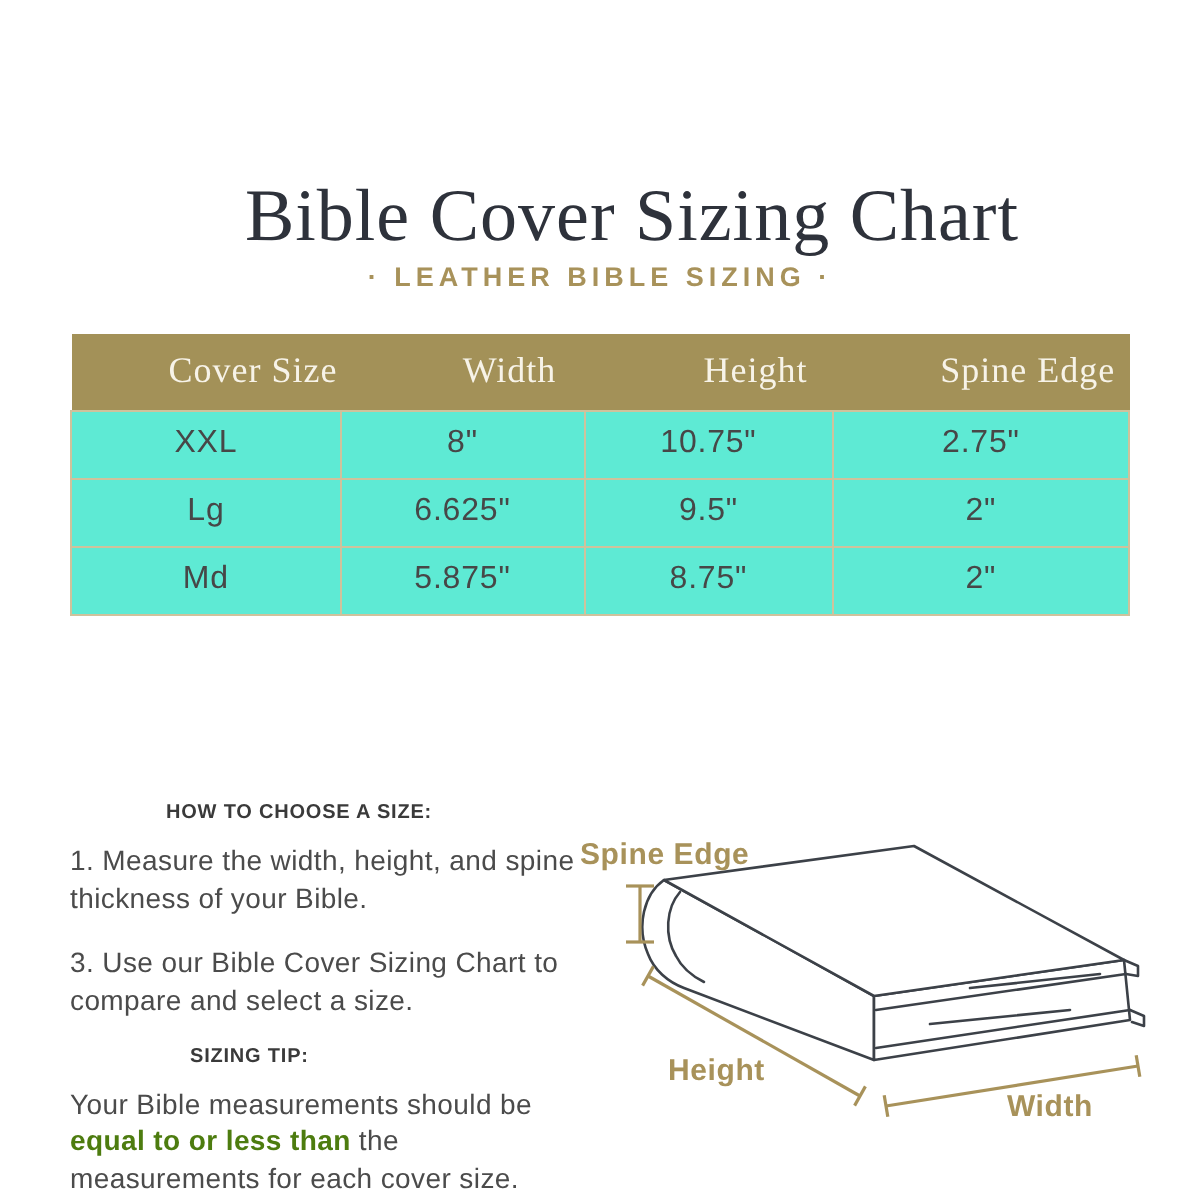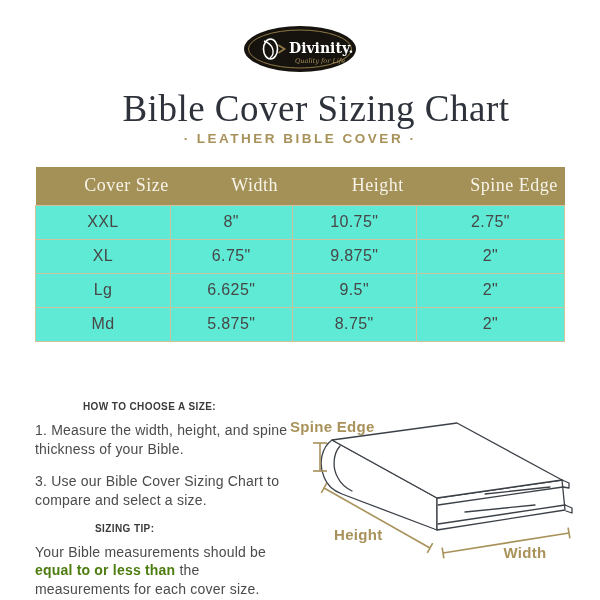--- a/index.html
+++ b/index.html
@@ -67,37 +67,23 @@
   }
   .book-line { fill: none; stroke: #3c4148; stroke-width: 1.3; stroke-linejoin: round; stroke-linecap: round; }
   .book-face { fill: #ffffff; stroke: #3c4148; stroke-width: 1.3; stroke-linejoin: round; }
   .dim-line  { fill: none; stroke: #a8925a; stroke-width: 1.6; stroke-linecap: butt; }
 </style>
 </head>
 <body>
 
 <div class="page">
 
-  <div class="logo">
-    <svg width="114" height="48" viewBox="0 0 114 48">
-      <ellipse cx="57" cy="24" rx="56" ry="23" fill="#16130e"></ellipse>
-      <ellipse cx="57" cy="24" rx="51.5" ry="19" fill="none" stroke="#8f7a45" stroke-width="1"></ellipse>
-
-      <g>
-        <ellipse cx="27.5" cy="24" rx="7" ry="10" fill="none" stroke="#ffffff" stroke-width="1.6"></ellipse>
-        <path d="M21,16 C30,19 33,28 27,33" fill="none" stroke="#ffffff" stroke-width="1.4"></path>
-        <path d="M36,20.5 L41.5,24 L36,27.5" fill="none" stroke="#8f7a45" stroke-width="1.8" stroke-linecap="round"></path>
-      </g>
-      <text x="46" y="28" fill="#ffffff" font-family="DejaVu Serif, serif" font-weight="bold" font-size="14">Divinity.</text>
-      <text x="52" y="38" fill="#a8925a" font-family="DejaVu Serif, serif" font-style="italic" font-size="6.5">Quality for Life</text>
-    </svg>
-  </div>
 
   <div class="title">Bible Cover Sizing Chart</div>
-  <div class="subtitle">· LEATHER BIBLE COVER ·</div>
+  <div class="subtitle">· LEATHER BIBLE SIZING ·</div>
 
   <table class="size-table">
     <colgroup>
         <col class="c1">
         <col class="c2">
         <col class="c3">
         <col class="c4">
       </colgroup>
     <thead>
       <tr>
@@ -106,26 +92,20 @@
         <th>Height</th>
         <th>Spine Edge</th>
       </tr>
     </thead>
     <tbody>
       <tr>
         <td>XXL</td>
         <td>8"</td>
         <td>10.75"</td>
         <td>2.75"</td>
-      </tr>
-      <tr>
-        <td>XL</td>
-        <td>6.75"</td>
-        <td>9.875"</td>
-        <td>2"</td>
       </tr>
       <tr>
         <td>Lg</td>
         <td>6.625"</td>
         <td>9.5"</td>
         <td>2"</td>
       </tr>
       <tr>
         <td>Md</td>
         <td>5.875"</td>

